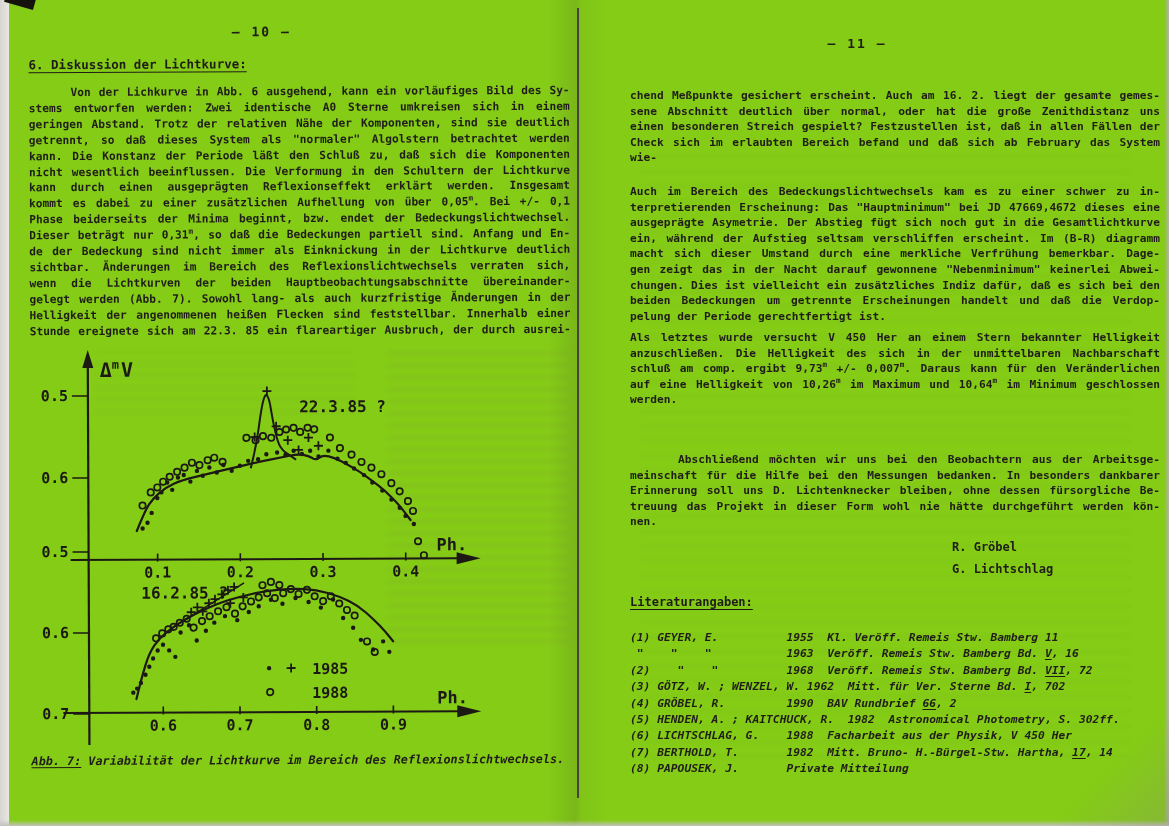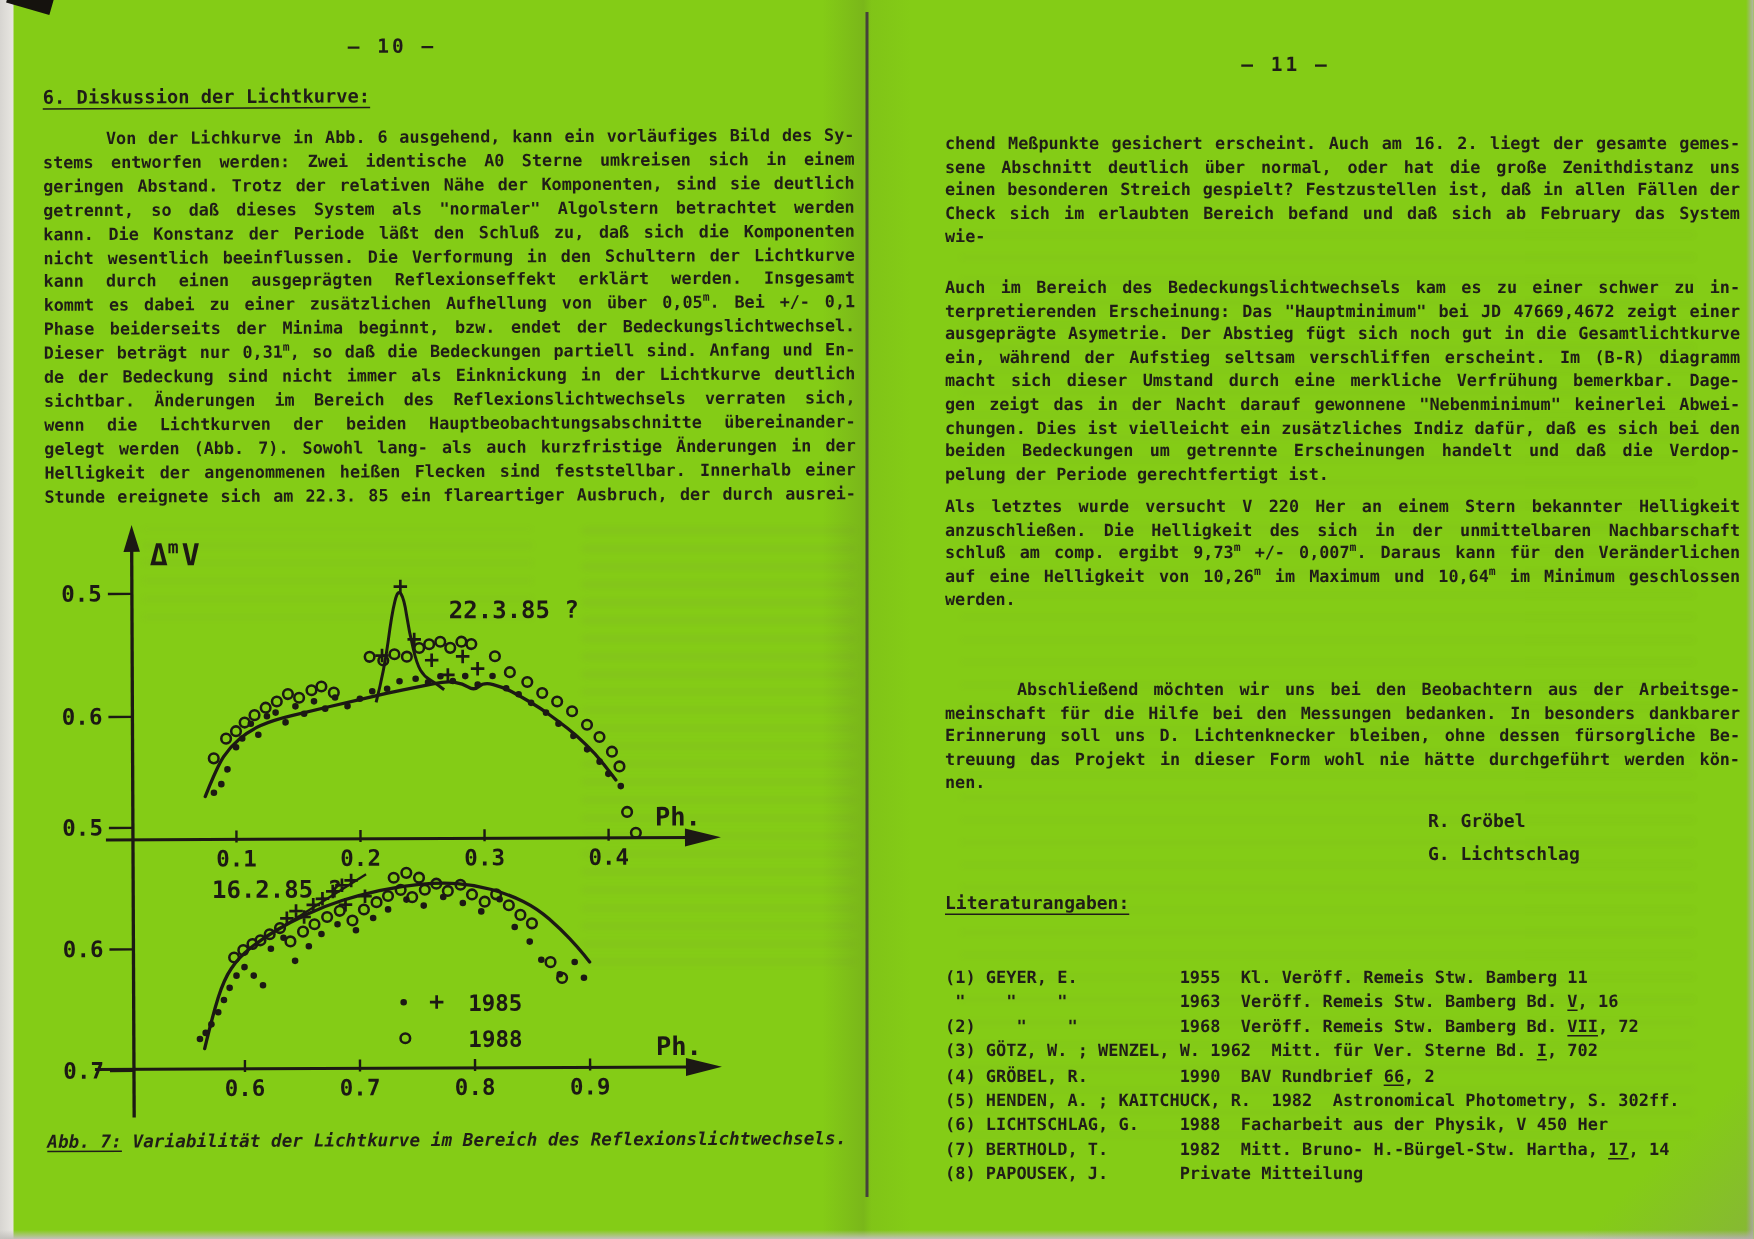--- a/index.html
+++ b/index.html
@@ -39,21 +39,21 @@
   .page-right .para{line-height:15.6px;}
   .para .tl{text-align:justify;text-align-last:justify;}
   .para .tl.tail{text-align-last:left;}
   sup{font-size:68%;line-height:0;vertical-align:super;}
   .figure{position:absolute;left:0;top:348px;width:552px;height:400px;}
   .caption{position:absolute;left:2px;top:753px;font-size:11.8px;font-weight:bold;font-style:italic;}
   .cap-label{text-decoration:underline;text-underline-offset:2px;}
   .sig{position:absolute;left:330px;top:536px;font-size:12px;font-weight:bold;line-height:22px;}
   .lit-heading{position:absolute;left:8px;top:595px;font-size:12px;font-weight:bold;
                text-decoration:underline;text-underline-offset:3px;}
-  .refs{position:absolute;left:8px;top:644px;font-size:11.3px;font-weight:bold;line-height:16.4px;}
+  .refs{position:absolute;left:8px;top:630px;font-size:11.3px;font-weight:bold;line-height:16.4px;font-style:italic;}
   .refline{white-space:pre;}
   .refline .u{text-decoration:underline;text-underline-offset:2px;}
   svg text{font-family:"DejaVu Sans Mono", monospace;font-weight:bold;fill:#1c1914;}
 </style>
 </head>
 <body>
 
 <div class="scan">
   <div class="edge-left"></div>
   <div class="gutter-shadow"></div>
@@ -308,31 +308,31 @@
   <div class="page page-right">
     <div class="pagenum pn-r">–  11  –</div>
     <div class="para" style="left:8px;top:88px;width:530px;">
         <div class="tl">chend Meßpunkte gesichert erscheint. Auch am 16. 2. liegt der gesamte gemes-</div>
         <div class="tl">sene Abschnitt deutlich über normal, oder hat die große Zenithdistanz uns</div>
         <div class="tl">einen besonderen Streich gespielt? Festzustellen ist, daß in allen Fällen der</div>
         <div class="tl">Check sich im erlaubten Bereich befand und daß sich ab February das System wie-</div>
       </div>
     <div class="para" style="left:8px;top:184px;width:530px;">
         <div class="tl">Auch im Bereich des Bedeckungslichtwechsels kam es zu einer schwer zu in-</div>
-        <div class="tl">terpretierenden Erscheinung: Das "Hauptminimum" bei JD 47669,4672 zeigt einer</div>
+        <div class="tl">terpretierenden Erscheinung: Das "Hauptminimum" bei JD 47669,4672 dieses eine</div>
         <div class="tl">ausgeprägte Asymetrie. Der Abstieg fügt sich noch gut in die Gesamtlichtkurve</div>
         <div class="tl">ein, während der Aufstieg seltsam verschliffen erscheint. Im (B-R) diagramm</div>
         <div class="tl">macht sich dieser Umstand durch eine merkliche Verfrühung bemerkbar. Dage-</div>
         <div class="tl">gen zeigt das in der Nacht darauf gewonnene "Nebenminimum" keinerlei Abwei-</div>
         <div class="tl">chungen. Dies ist vielleicht ein zusätzliches Indiz dafür, daß es sich bei den</div>
         <div class="tl">beiden Bedeckungen um getrennte Erscheinungen handelt und daß die Verdop-</div>
         <div class="tl tail">pelung der Periode gerechtfertigt ist.</div>
       </div>
     <div class="para" style="left:8px;top:330px;width:530px;">
-        <div class="tl">Als letztes wurde versucht V 220 Her an einem Stern bekannter Helligkeit</div>
+        <div class="tl">Als letztes wurde versucht V 450 Her an einem Stern bekannter Helligkeit</div>
         <div class="tl">anzuschließen. Die Helligkeit des sich in der unmittelbaren Nachbarschaft</div>
         <div class="tl">schluß am comp. ergibt 9,73<sup>m</sup> +/- 0,007<sup>m</sup>. Daraus kann für den Veränderlichen</div>
         <div class="tl">auf eine Helligkeit von 10,26<sup>m</sup> im Maximum und 10,64<sup>m</sup> im Minimum geschlossen</div>
         <div class="tl tail">werden.</div>
       </div>
     <div class="para" style="left:8px;top:452px;width:530px;">
         <div class="tl" style="padding-left: 48px;">Abschließend möchten wir uns bei den Beobachtern aus der Arbeitsge-</div>
         <div class="tl">meinschaft für die Hilfe bei den Messungen bedanken. In besonders dankbarer</div>
         <div class="tl">Erinnerung soll uns D. Lichtenknecker bleiben, ohne dessen fürsorgliche Be-</div>
         <div class="tl">treuung das Projekt in dieser Form wohl nie hätte durchgeführt werden kön-</div>

